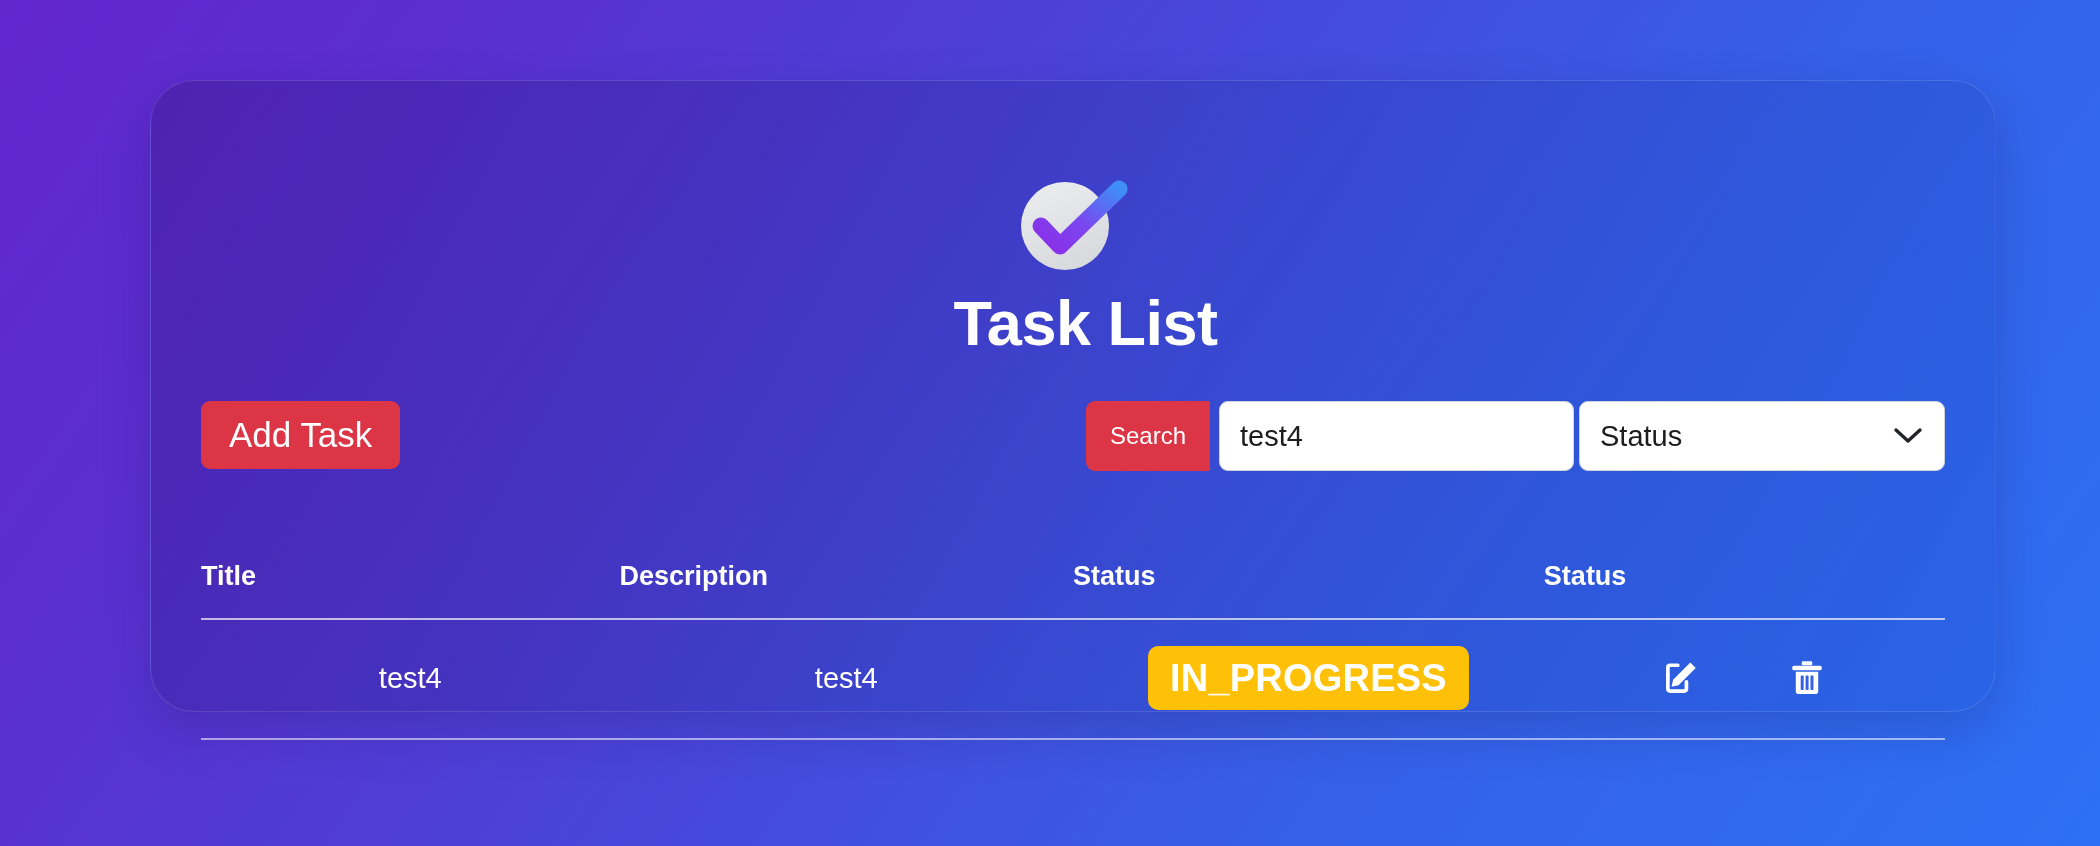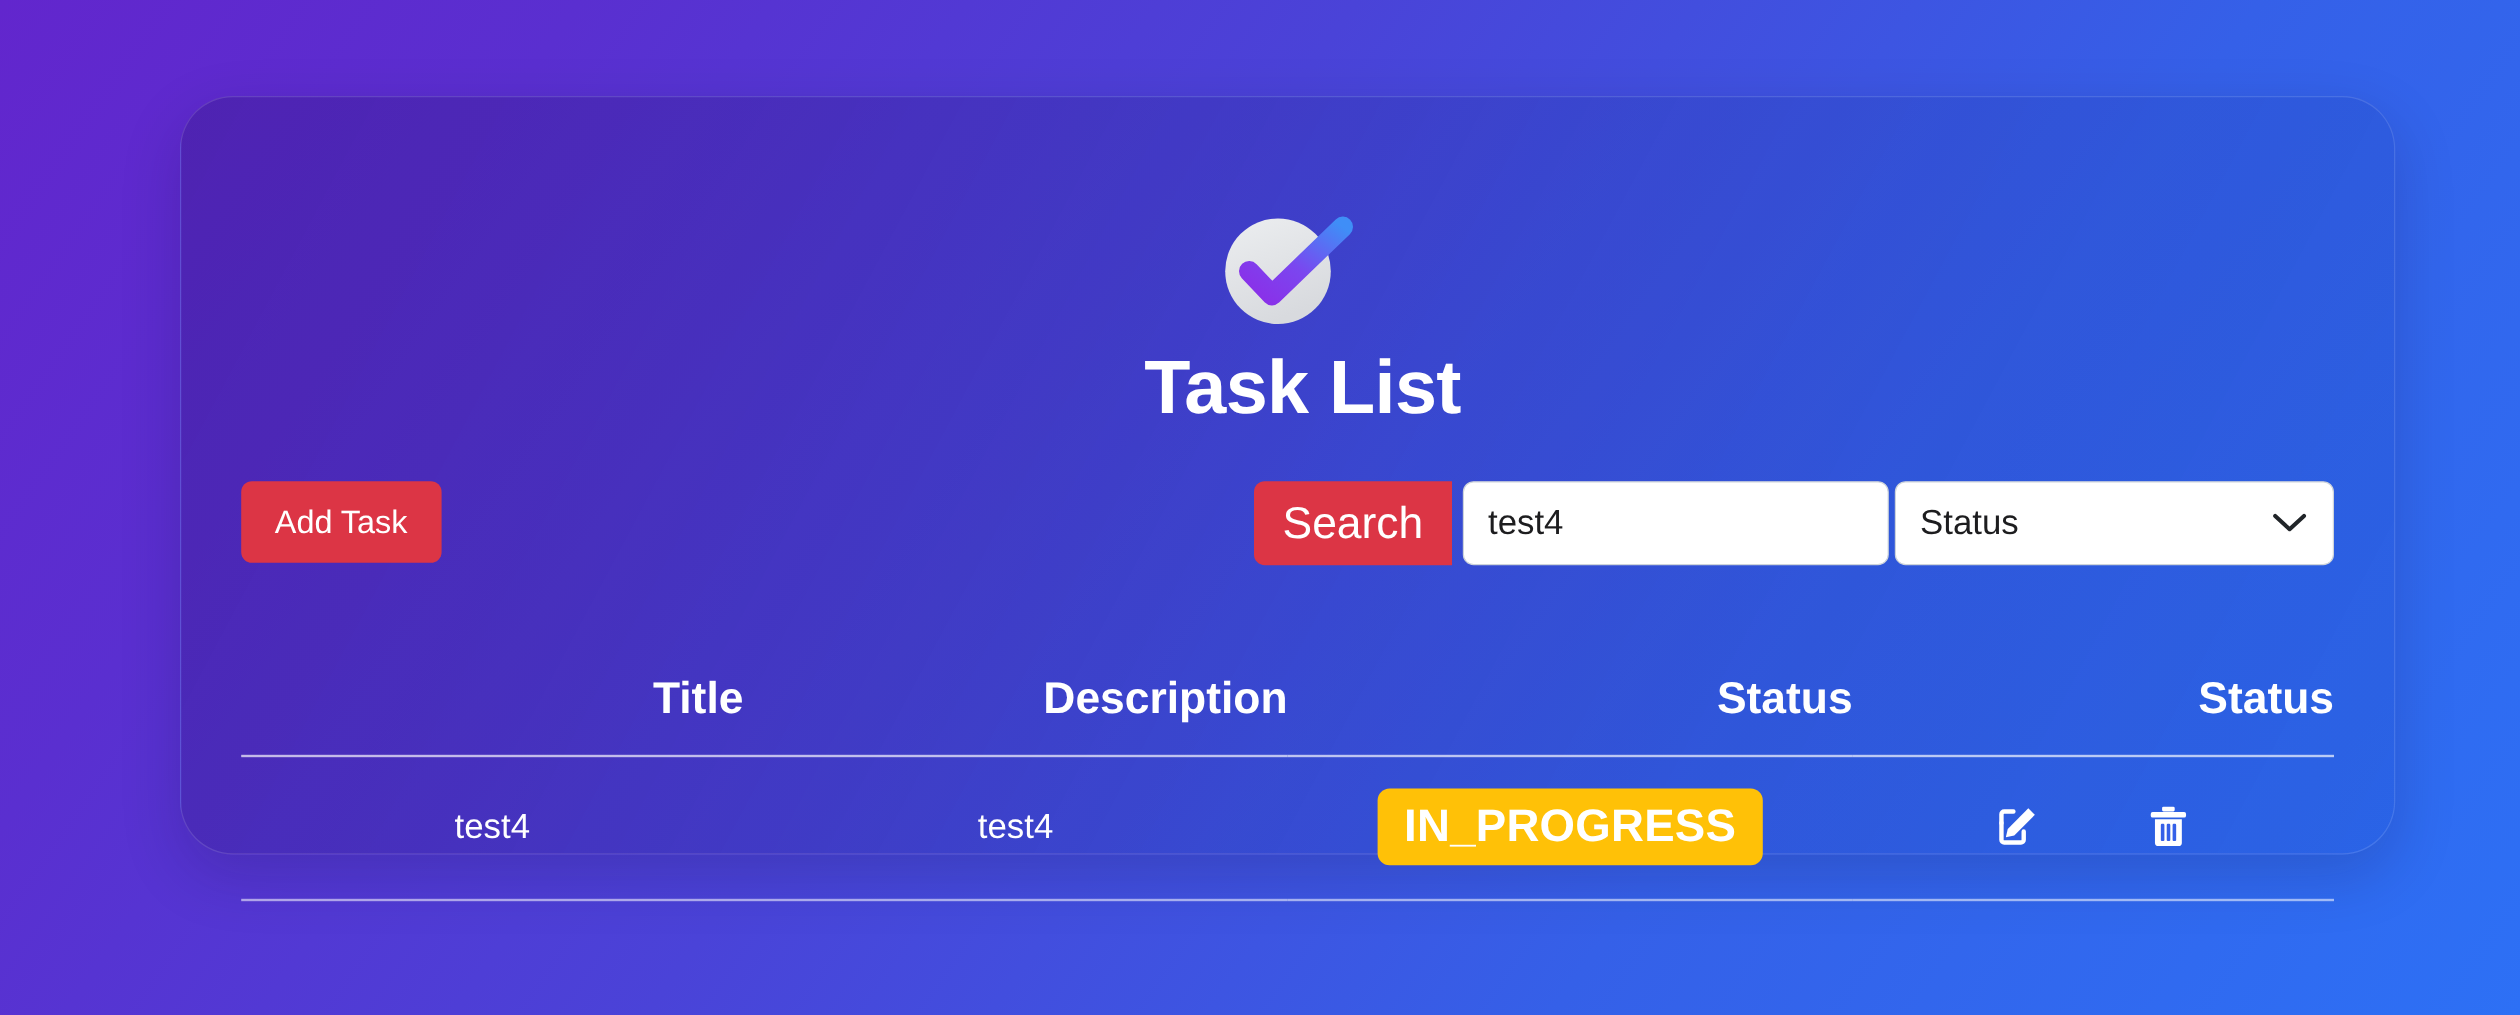--- a/index.html
+++ b/index.html
@@ -77,21 +77,21 @@
     position: absolute;
     left: 0;
     top: 0;
     height: 68px;
     padding: 0 28px;
     border: none;
     border-radius: 9px;
     background: #dc3545;
     color: #ffffff;
     font-family: "Liberation Sans", sans-serif;
-    font-size: 27px;
+    font-size: 35px;
     line-height: 68px;
     cursor: pointer;
     white-space: nowrap;
   }
 
   #search-group {
     position: absolute;
     right: 0;
     top: 0;
     display: flex;
@@ -101,21 +101,21 @@
 
   #search-button {
     height: 70px;
     padding: 0 24px;
     border: none;
     border-top-left-radius: 9px;
     border-bottom-left-radius: 9px;
     background: #dc3545;
     color: #ffffff;
     font-family: "Liberation Sans", sans-serif;
-    font-size: 37px;
+    font-size: 24px;
     cursor: pointer;
     white-space: nowrap;
   }
 
   #search-input {
     width: 355px;
     height: 70px;
     margin-left: 9px;
     padding: 0 20px;
     border: 1px solid #ced4da;
@@ -163,23 +163,23 @@
     position: absolute;
     left: 50px;
     right: 50px;
     top: 480px;
     border-collapse: collapse;
     width: calc(100% - 100px);
     table-layout: fixed;
   }
   #task-table th {
     color: #ffffff;
-    font-size: 37px;
+    font-size: 27px;
     font-weight: bold;
-    text-align: right;
+    text-align: left;
     padding: 0 0 26px 0;
     border-bottom: 2px solid rgba(255,255,255,0.68);
   }
   #task-table td {
     color: #ffffff;
     font-size: 29px;
     font-weight: normal;
     text-align: center;
     padding: 26px 0 28px 0;
     border-bottom: 2px solid rgba(255,255,255,0.55);

